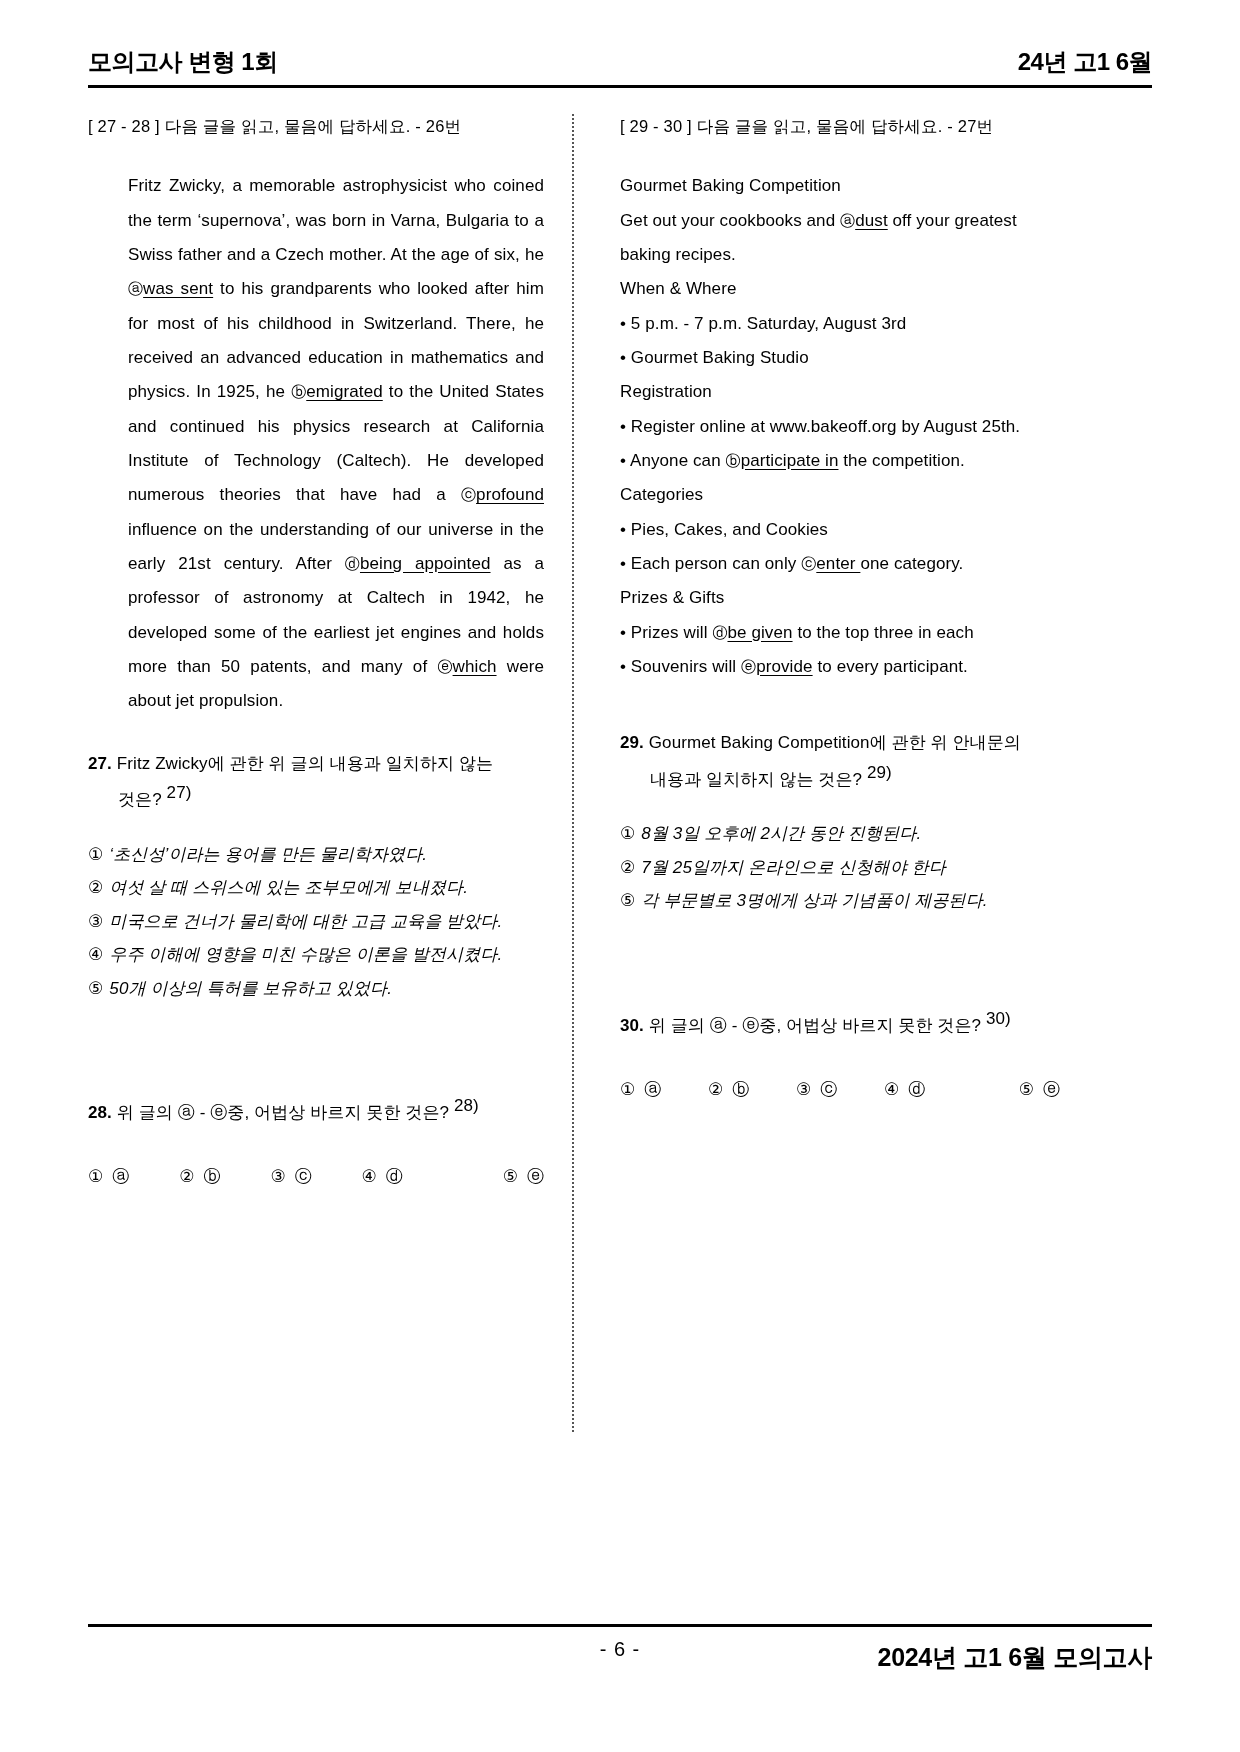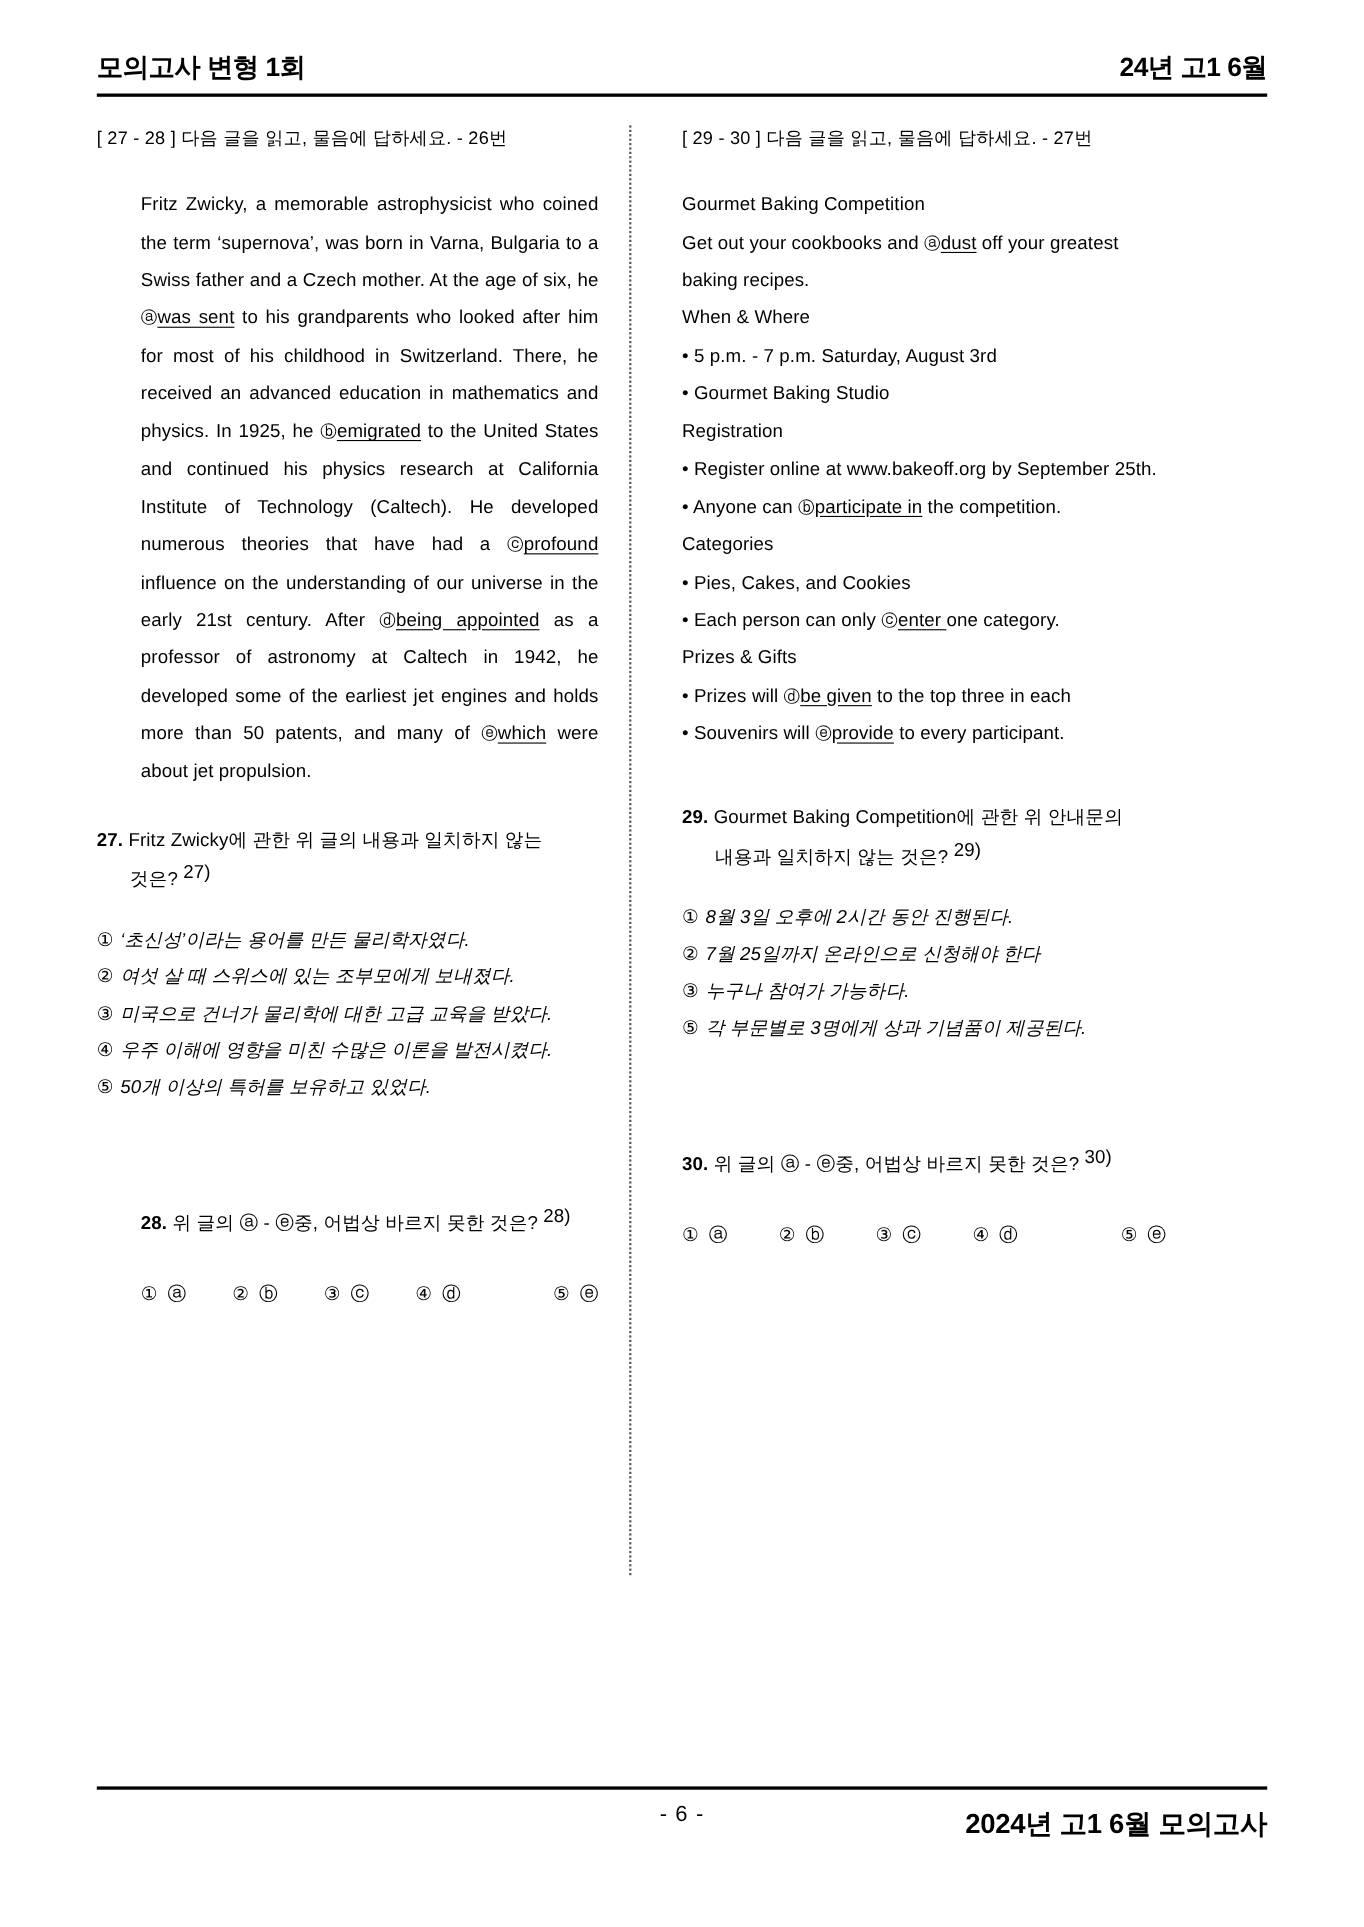--- a/index.html
+++ b/index.html
@@ -223,21 +223,21 @@
           </div>
           <div class="choice">
             <span class="cnum">④</span><span>우주 이해에 영향을 미친 수많은 이론을 발전시켰다.</span>
           </div>
           <div class="choice">
             <span class="cnum">⑤</span><span>50개 이상의 특허를 보유하고 있었다.</span>
           </div>
         </div>
       </div>
 
-      <div class="qblock" style="margin-top:86px;margin-left:40px;">
+      <div class="qblock" style="margin-top:86px;">
         <div class="qstem">
           <span class="qnum">28.</span>
           <span>위 글의 ⓐ - ⓔ중, 어법상 바르지 못한 것은?</span>
           <span class="sup">28)</span>
         </div>
         <div class="abcde-row">
           <div class="slot">
             <span class="cnum">①</span><span>ⓐ</span>
           </div>
           <div class="slot">
@@ -264,21 +264,21 @@
       <div class="directive">[ 29 - 30 ] 다음 글을 읽고, 물음에 답하세요. - 27번</div>
 
       <div class="bullets">
         <div class="bline nojust">Gourmet Baking Competition</div>
         <div class="bline">Get out your cookbooks and <span class="circ">ⓐ</span><span class="u">dust</span> off your greatest</div>
         <div class="bline nojust">baking recipes.</div>
         <div class="bline nojust">When &amp; Where</div>
         <div class="bline nojust">• 5 p.m. - 7 p.m. Saturday, August 3rd</div>
         <div class="bline nojust">• Gourmet Baking Studio</div>
         <div class="bline nojust">Registration</div>
-        <div class="bline nojust">• Register online at www.bakeoff.org by September 25th.</div>
+        <div class="bline nojust">• Register online at www.bakeoff.org by August 25th.</div>
         <div class="bline nojust">• Anyone can <span class="circ">ⓑ</span><span class="u">participate in</span> the competition.</div>
         <div class="bline nojust">Categories</div>
         <div class="bline nojust">• Pies, Cakes, and Cookies</div>
         <div class="bline nojust">• Each person can only <span class="circ">ⓒ</span><span class="u">enter </span>one category.</div>
         <div class="bline nojust">Prizes &amp; Gifts</div>
         <div class="bline">• Prizes will <span class="circ">ⓓ</span><span class="u">be given</span> to the top three in each</div>
         <div class="bline nojust">• Souvenirs will <span class="circ">ⓔ</span><span class="u">provide</span> to every participant.</div>
       </div>
 
       <div class="qblock" style="margin-top:44px;">
@@ -291,23 +291,20 @@
           </span>
         </div>
         <div class="choices">
           <div class="choice">
             <span class="cnum">①</span><span>8월 3일 오후에 2시간 동안 진행된다.</span>
           </div>
           <div class="choice">
             <span class="cnum">②</span><span>7월 25일까지 온라인으로 신청해야 한다</span>
           </div>
           <div class="choice">
-            <span class="cnum">③</span><span>누구나 참여가 가능하다.</span>
-          </div>
-          <div class="choice">
             <span class="cnum">⑤</span><span>각 부문별로 3명에게 상과 기념품이 제공된다.</span>
           </div>
         </div>
       </div>
 
       <div class="qblock" style="margin-top:86px;">
         <div class="qstem">
           <span class="qnum">30.</span>
           <span>위 글의 ⓐ - ⓔ중, 어법상 바르지 못한 것은?</span>
           <span class="sup">30)</span>

